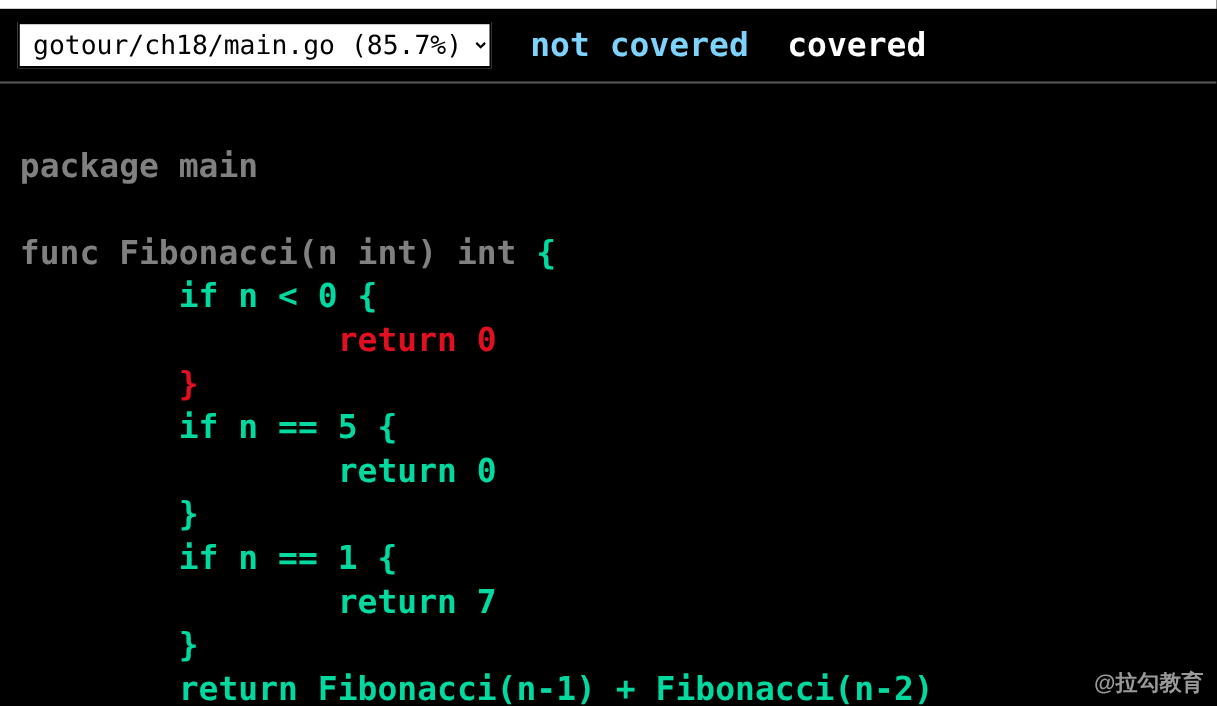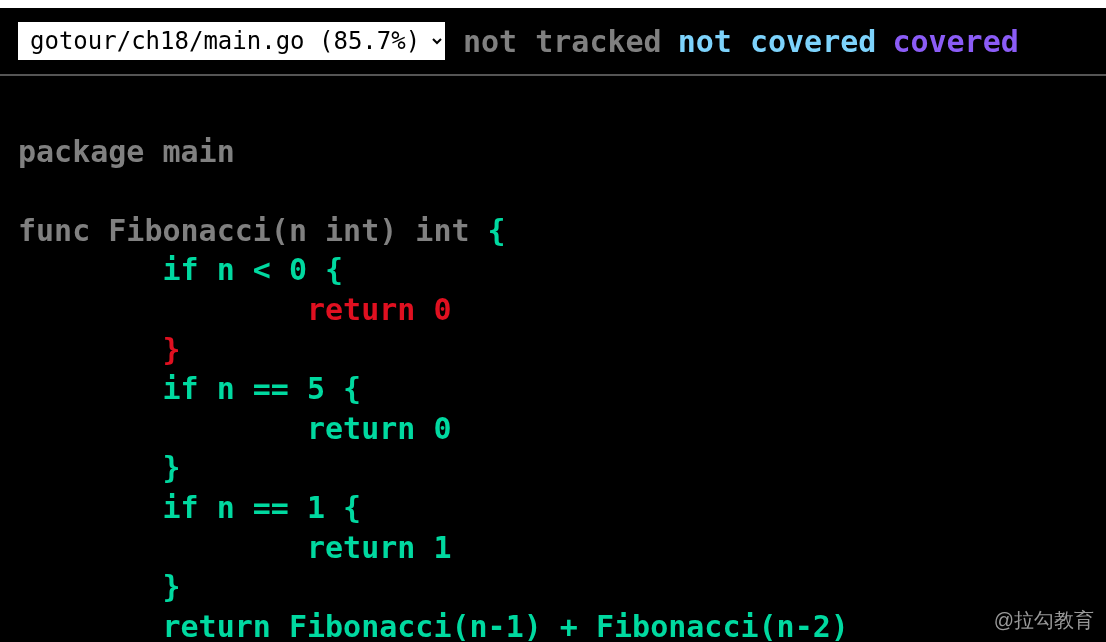--- a/index.html
+++ b/index.html
@@ -14,21 +14,21 @@
       width: 1106px;
       height: 642px;
       overflow: hidden;
       position: relative;
       border-top: 8px solid #fff;
     }
     .topbar {
       display: flex;
       align-items: center;
       padding: 12px 16px;
-      gap: 16px;
+      gap: 35px;
       border-bottom: 2px solid #555;
     }
     .file-select {
       background: #fff;
       color: #000;
       border: 2px solid #000;
       font-family: inherit;
       font-size: 24px;
       padding: 4px 8px;
       font-weight: normal;
@@ -37,21 +37,21 @@
       font-size: 30px;
       font-weight: bold;
     }
     .not-tracked {
       color: #808080;
     }
     .not-covered {
       color: #7dd3fc;
     }
     .covered {
-      color: #8b5cf6;
+      color: #ffffff;
     }
     .code {
       padding: 16px 18px;
       font-size: 30px;
       line-height: 1.32;
       white-space: pre;
       font-weight: bold;
     }
     .gray {
       color: #808080;
@@ -62,46 +62,45 @@
     }
     .green {
       color: #00d9a0;
     }
     .watermark {
       position: absolute;
       bottom: 8px;
       right: 12px;
       color: #999;
       font-size: 20px;
-      font-weight: normal;
+      font-weight: bold;
       font-family: sans-serif;
     }
   </style>
 </head>
 <body>
 
 <div class="topbar">
   <select class="file-select">
     <option>gotour/ch18/main.go (85.7%)</option>
   </select>
-  <span class="legend not-tracked">not tracked</span>
   <span class="legend not-covered">not covered</span>
   <span class="legend covered">covered</span>
 </div>
 
 <div class="code">
 <span class="gray">package main</span>
 <span class="gray"></span>
 <span class="gray">func Fibonacci(n int) int </span><span class="green">{</span>
 <span class="green">        if n &lt; 0 {</span>
 <span class="red">                return 0</span>
 <span class="red">        }</span>
 <span class="green">        if n == 5 {</span>
 <span class="green">                return 0</span>
 <span class="green">        }</span>
 <span class="green">        if n == 1 {</span>
-<span class="green">                return 1</span>
+<span class="green">                return 7</span>
 <span class="green">        }</span>
 <span class="green">        return Fibonacci(n-1) + Fibonacci(n-2)</span>
 
 </div>
 
 <div class="watermark">@拉勾教育</div>
 
 </body></html>

